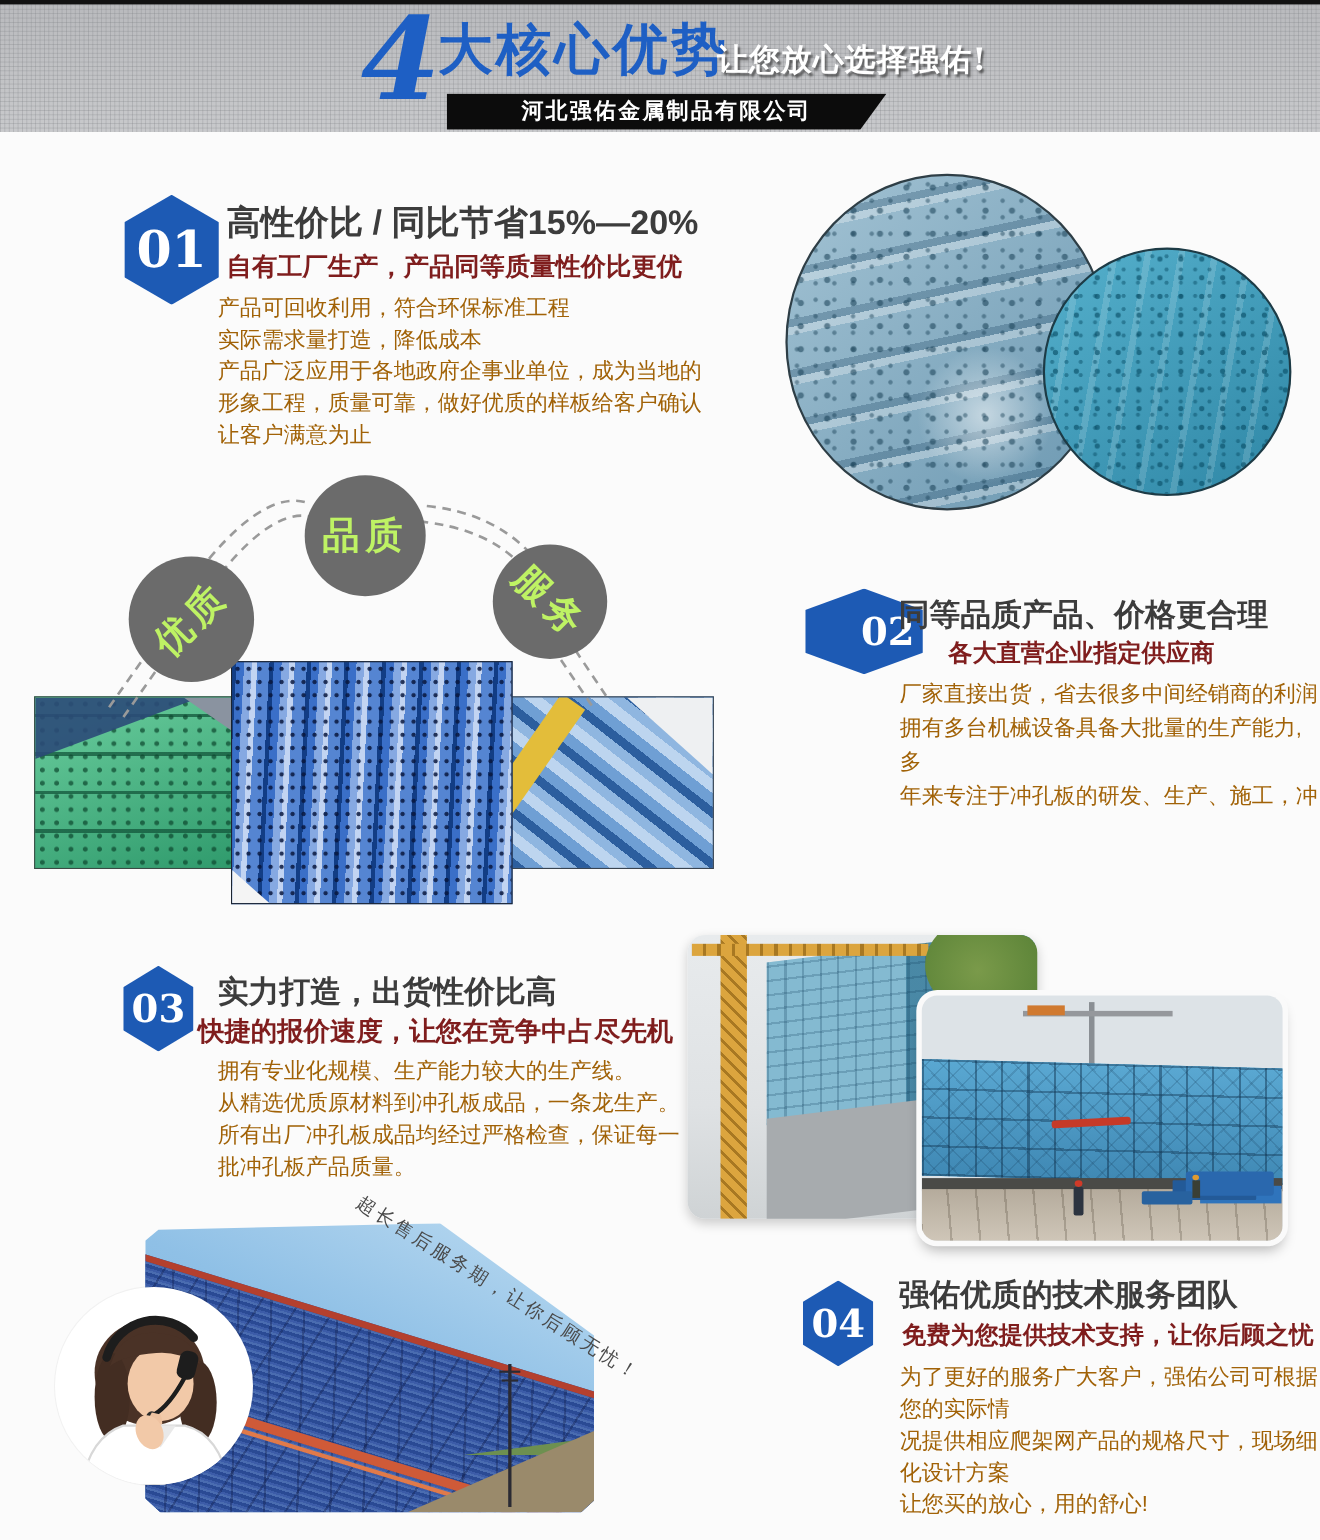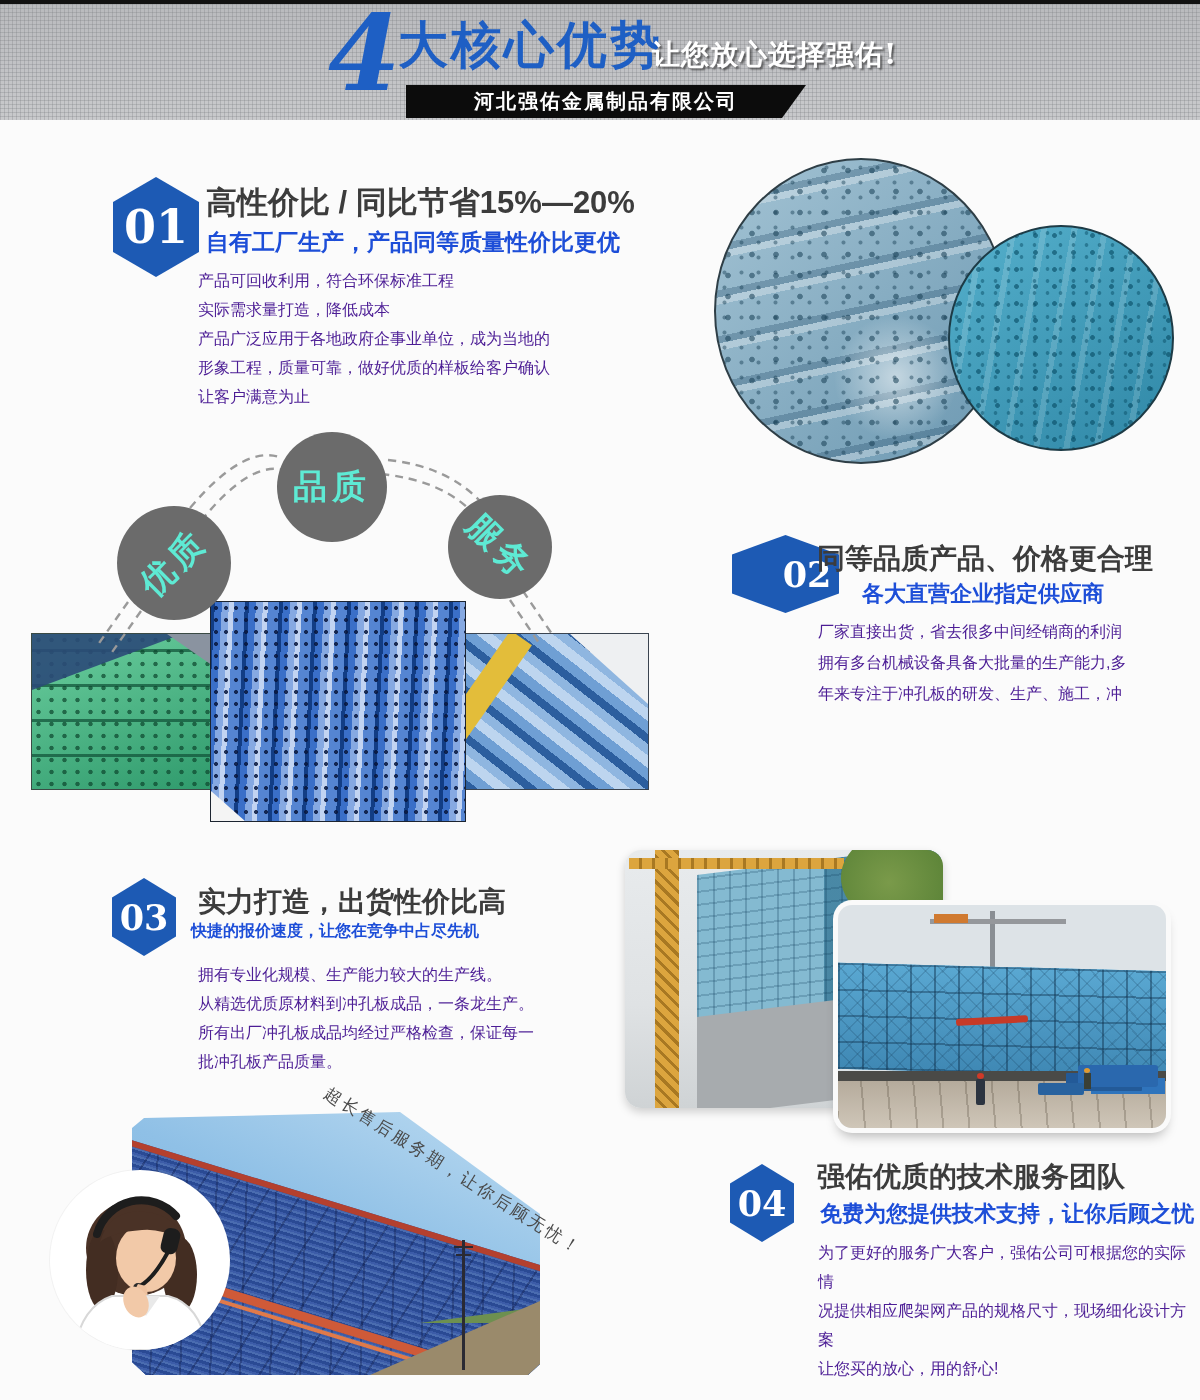--- a/index.html
+++ b/index.html
@@ -25,30 +25,30 @@
   
   .hex{position:absolute;background:#1d5ab4;display:flex;align-items:center;justify-content:center;
     clip-path:polygon(50% 0,100% 25%,100% 75%,50% 100%,0 75%,0 25%);color:#fff;
     font-family:"DejaVu Serif",serif;font-weight:700;}
   .hex-1{left:113px;top:177px;width:86px;height:100px;font-size:46px;}
   .hex-2{left:732px;top:535px;width:64px;height:78px;font-size:35px;padding-left:43px;}
   .hex-3{left:112px;top:878px;width:64px;height:78px;font-size:35px;}
   .hex-4{left:730px;top:1164px;width:64px;height:78px;font-size:35px;}
 
   .sec-title{position:absolute;color:#3c3c3c;font-weight:700;white-space:nowrap;}
-  .sec-sub{position:absolute;color:#1d4ed8;font-weight:700;white-space:nowrap;font-family:"DejaVu Serif",serif;}
-  .sec-body{position:absolute;color:#4c1d95;font-size:16px;line-height:29px;}
+  .sec-sub{position:absolute;color:#7f1d1d;font-weight:700;white-space:nowrap;font-family:"DejaVu Serif",serif;}
+  .sec-body{position:absolute;color:#a16207;font-size:20px;line-height:29px;}
   .t1{left:206px;top:182px;font-size:31px;font-family:"Liberation Sans",sans-serif;}
   .sub1{left:206px;top:227px;font-size:23px;}
   .b1{left:198px;top:266px;}
   .t2{left:817px;top:540px;font-size:28px;font-family:"DejaVu Serif",serif;}
   .sub2{left:818px;top:579px;font-size:22px;margin-left:44px;}
   .b2{left:818px;top:616px;line-height:31px;}
   .t3{left:198px;top:883px;font-size:28px;font-family:"DejaVu Serif",serif;}
-  .sub3{left:191px;top:921px;font-size:16px;}
+  .sub3{left:180px;top:921px;font-size:24px;}
   .b3{left:198px;top:960px;}
   .t4{left:817px;top:1158px;font-size:28px;font-family:"Liberation Sans",sans-serif;}
   .sub4{left:820px;top:1199px;font-size:22px;}
   .b4{left:818px;top:1238px;}
 
   
   .circ{position:absolute;border-radius:50%;}
   .circ-large{left:714px;top:158px;width:290px;height:302px;z-index:1;border:2px solid #2e3e46;
     background-color:#84aec4;
     background-image:
@@ -62,21 +62,21 @@
     background-color:#3f9cba;
     background-image:
       radial-gradient(circle 2.6px, rgba(10,80,105,.65) 2px, transparent 2.8px),
       radial-gradient(circle 2px, rgba(10,80,105,.5) 1.5px, transparent 2.2px),
       repeating-linear-gradient(100deg, rgba(255,255,255,.14) 0 6px, transparent 6px 30px),
       linear-gradient(145deg,#55b0cc,#2f87a6);
     background-size:19px 17px,13px 12px,100% 100%,100% 100%;}
 
   
   .qc{position:absolute;border-radius:50%;background:#6b6b6b;display:flex;align-items:center;justify-content:center;
-    color:#5eead4;font-weight:700;font-size:34px;letter-spacing:5px;z-index:3;}
+    color:#bef264;font-weight:700;font-size:34px;letter-spacing:5px;z-index:3;}
   .qc-center{left:277px;top:432px;width:110px;height:110px;}
   .qc-left{left:117px;top:506px;width:114px;height:114px;}
   .qc-right{left:448px;top:495px;width:104px;height:104px;}
   .qc-left span{transform:rotate(-45deg);}
   .qc-right span{transform:rotate(45deg);}
   .dash-svg{position:absolute;left:0;top:400px;z-index:2;pointer-events:none;}
 
   
   .gal{position:absolute;overflow:hidden;}
   .gal-green{left:31px;top:633px;width:184px;height:155px;border:1px solid #3a4a44;z-index:1;

